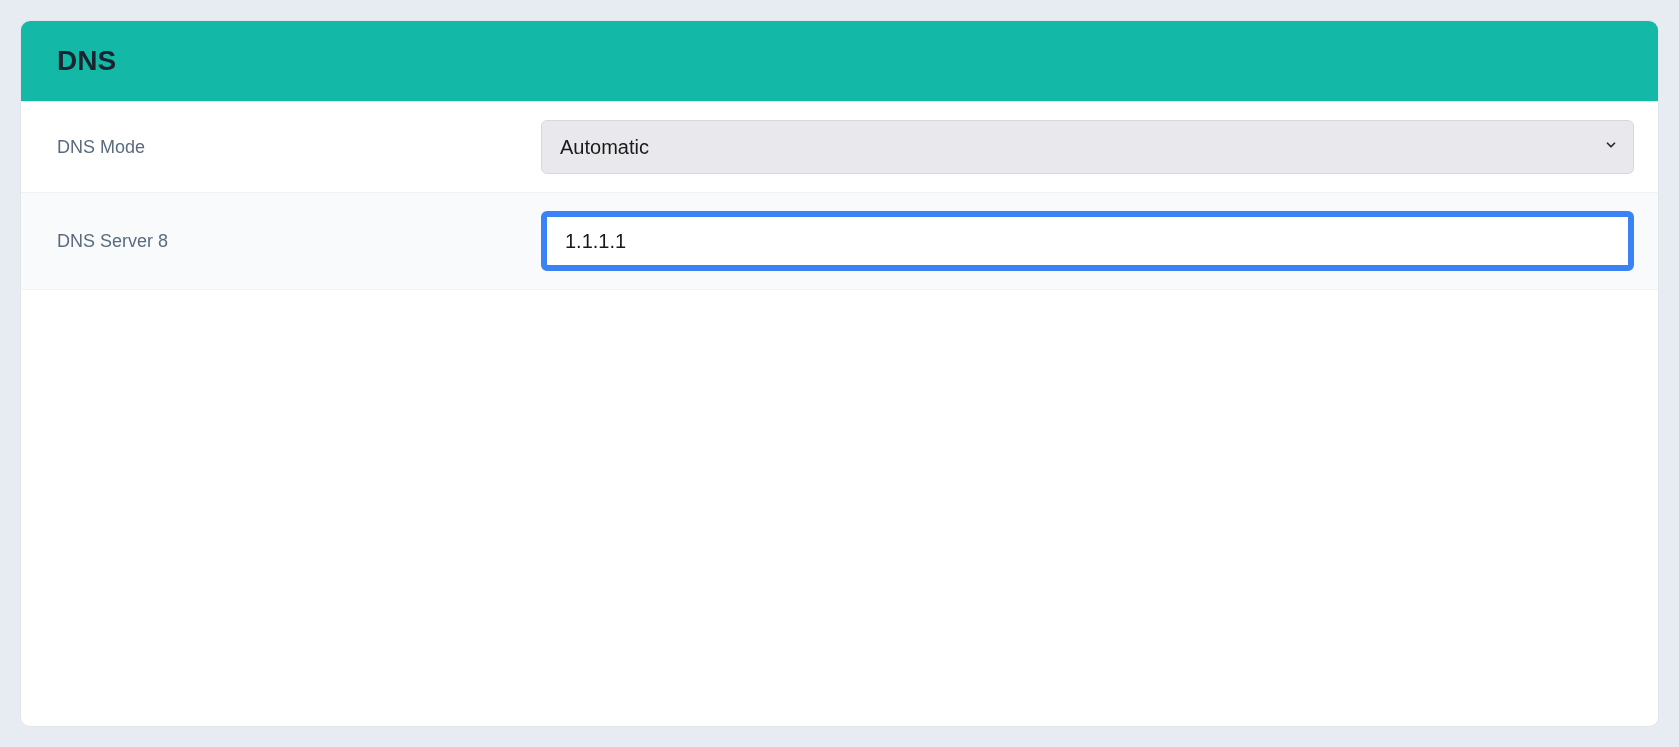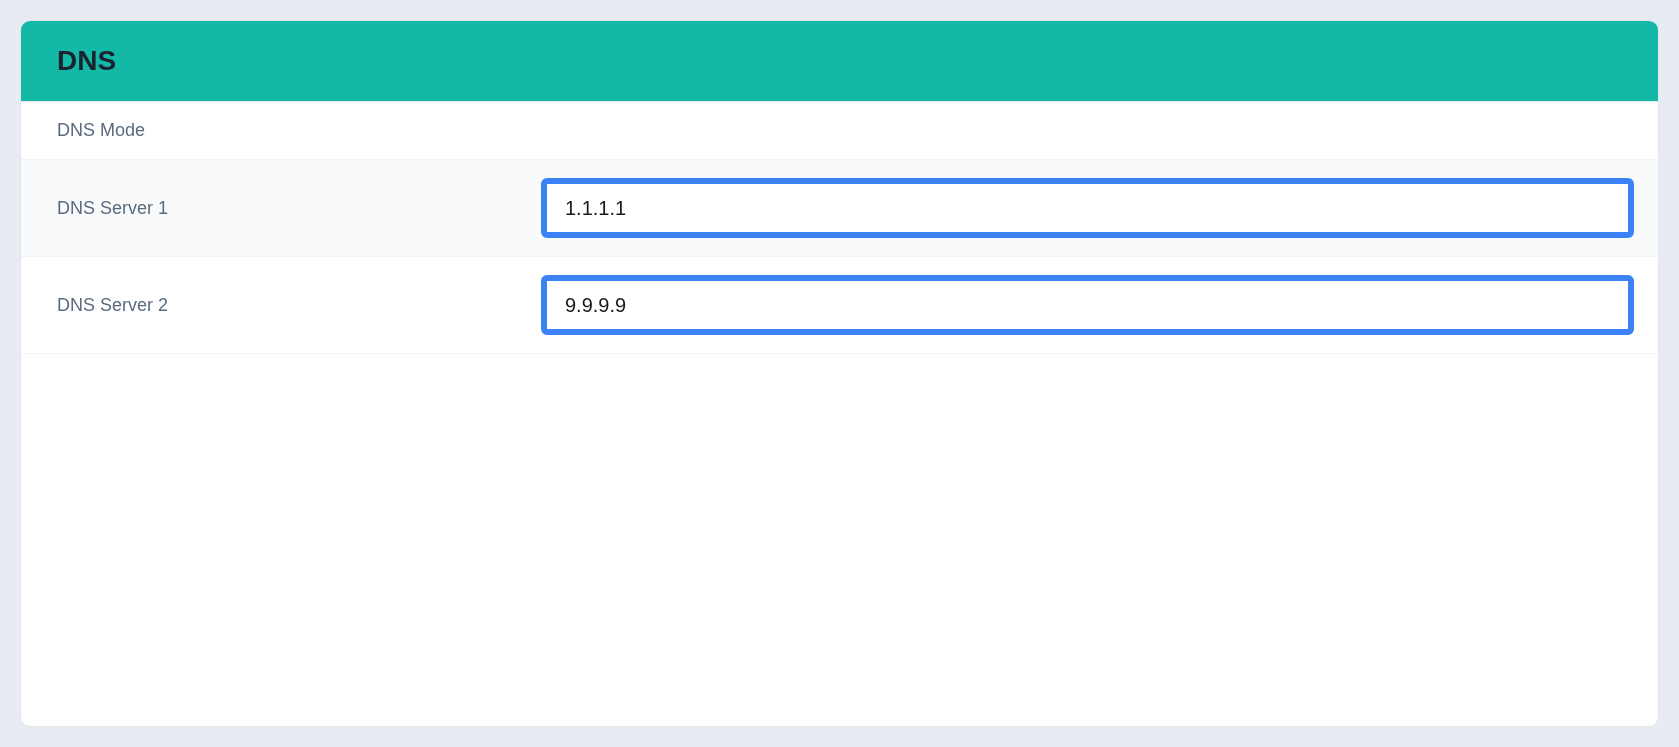--- a/index.html
+++ b/index.html
@@ -92,28 +92,34 @@
 </head>
 <body>
 
 <div class="card">
   <div class="card-header">
     <h2 class="card-title">DNS</h2>
   </div>
 
   <div class="form-row">
     <div class="form-label">DNS Mode</div>
+    <div class="form-control-wrap">
+      <div class="select-wrap">
+        <select class="select-input">
+          <option>Automatic</option>
+        </select>
+        <span class="select-chevron">
+          <svg width="14" height="14" viewBox="0 0 24 24" fill="none" stroke="currentColor" stroke-width="3" stroke-linecap="round" stroke-linejoin="round">
+            <polyline points="6 9 12 15 18 9"></polyline>
+          </svg>
+        </span>
+      </div>
+    </div>
   </div>
 
   <div class="form-row">
-    <div class="form-label">DNS Server 1</div>
+    <div class="form-label">DNS Server 8</div>
     <div class="form-control-wrap">
       <input type="text" class="text-input" value="1.1.1.1" style="">
     </div>
   </div>
 
-  <div class="form-row">
-    <div class="form-label">DNS Server 2</div>
-    <div class="form-control-wrap">
-      <input type="text" class="text-input" value="9.9.9.9" style="">
-    </div>
-  </div>
 </div>
 
 </body></html>

